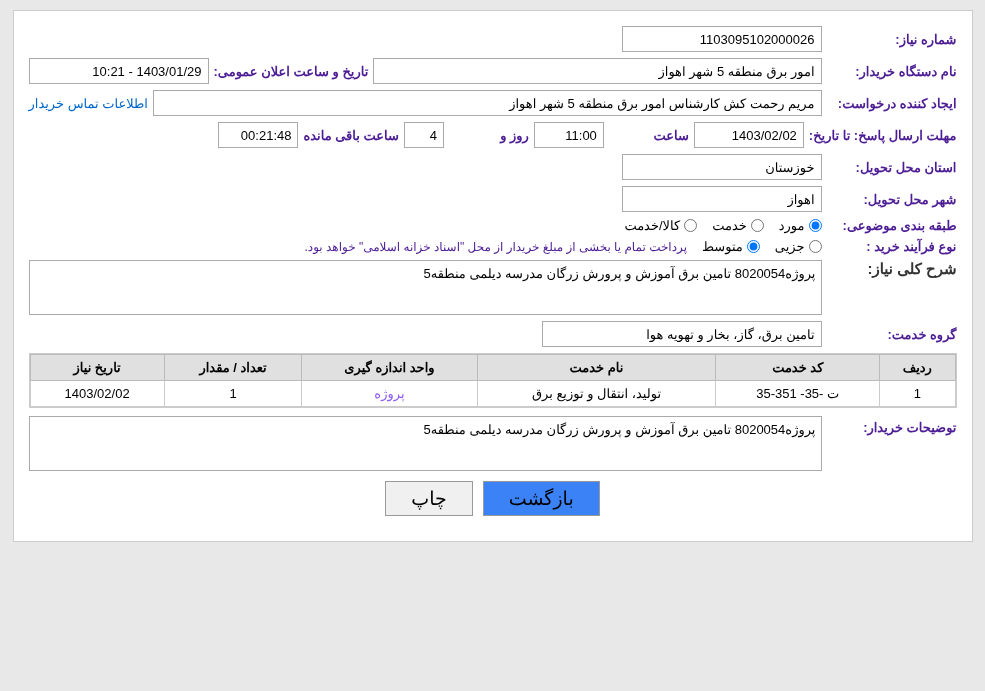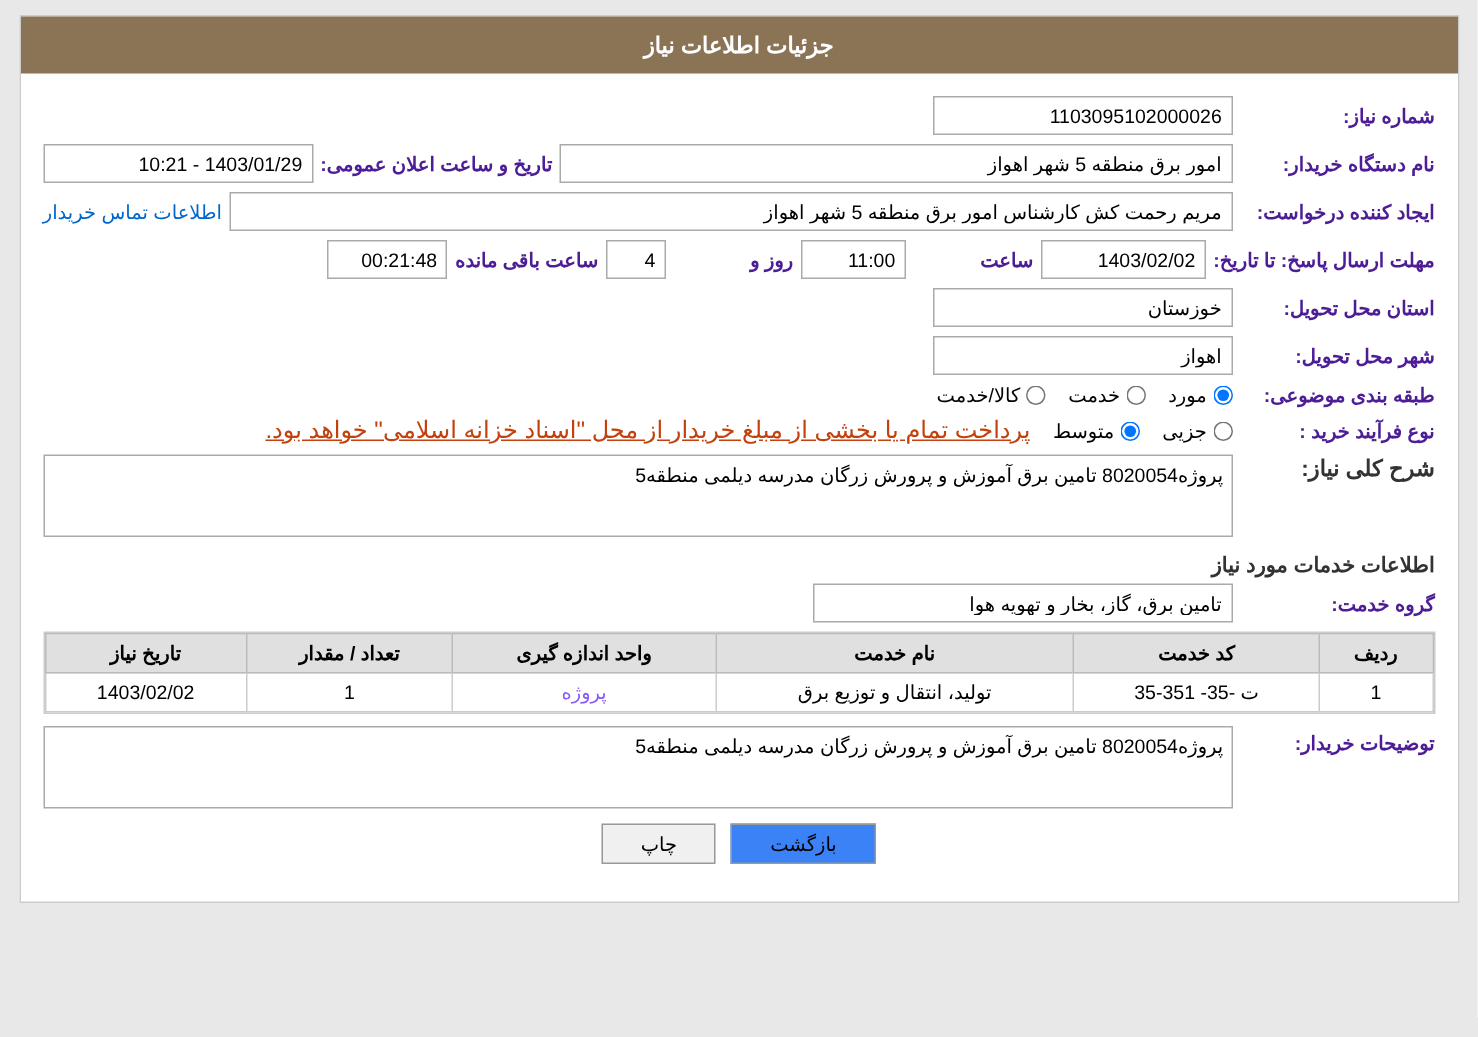--- a/index.html
+++ b/index.html
@@ -114,47 +114,43 @@
     .btn-row {
       display: flex;
       justify-content: center;
       gap: 10px;
       margin-top: 10px;
       padding-bottom: 10px;
     }
     .btn {
       padding: 5px 25px;
       font-family: Tahoma, Arial, sans-serif;
-      font-size: 13px;
+      font-size: 19px;
       cursor: pointer;
       border: 1px solid #999;
       background: #f5f5f5;
     }
     .btn-print { background: #f0f0f0; }
     .btn-back { background: #3b82f6; }
     .note-text {
-      font-size: 16px;
-      color: #c2410c;
-      text-decoration: underline;
+      font-size: 12px;
+      color: #4c1d95;
     }
     .service-section-title {
       font-weight: bold;
       font-size: 14px;
       color: #333;
       margin: 10px 0 5px 0;
     }
   </style>
 </head>
 <body>
 
 <div class="main-container">
 
-  <div class="page-header">
-    <span>جزئیات اطلاعات نیاز</span>
-  </div>
 
   <div class="content">
 
     <div class="form-row">
       <span class="label">شماره نیاز:</span>
       <input class="input-box" style="width: 200px;" type="text" value="1103095102000026">
     </div>
 
     <div class="form-row">
       <span class="label">نام دستگاه خریدار:</span>
@@ -221,21 +217,20 @@
         </div>
       </div>
       <span class="note-text" style="margin-right:10px;">پرداخت تمام یا بخشی از مبلغ خریدار از محل "اسناد خزانه اسلامی" خواهد بود.</span>
     </div>
 
     <div class="form-row" style="align-items:flex-start;">
       <span class="label section-title" style="border:none; margin:0; padding:0; min-width:130px;">شرح کلی نیاز:</span>
       <textarea class="textarea-box" style="">پروژه8020054 تامین برق آموزش و پرورش زرگان مدرسه دیلمی منطقه5</textarea>
     </div>
 
-    <div class="service-section-title">اطلاعات خدمات مورد نیاز</div>
 
     <div class="form-row">
       <span class="label">گروه خدمت:</span>
       <input class="input-box" style="width: 280px;" type="text" value="تامین برق، گاز، بخار و تهویه هوا">
     </div>
 
     <div class="table-container">
       <table>
         <thead>
           <tr>

